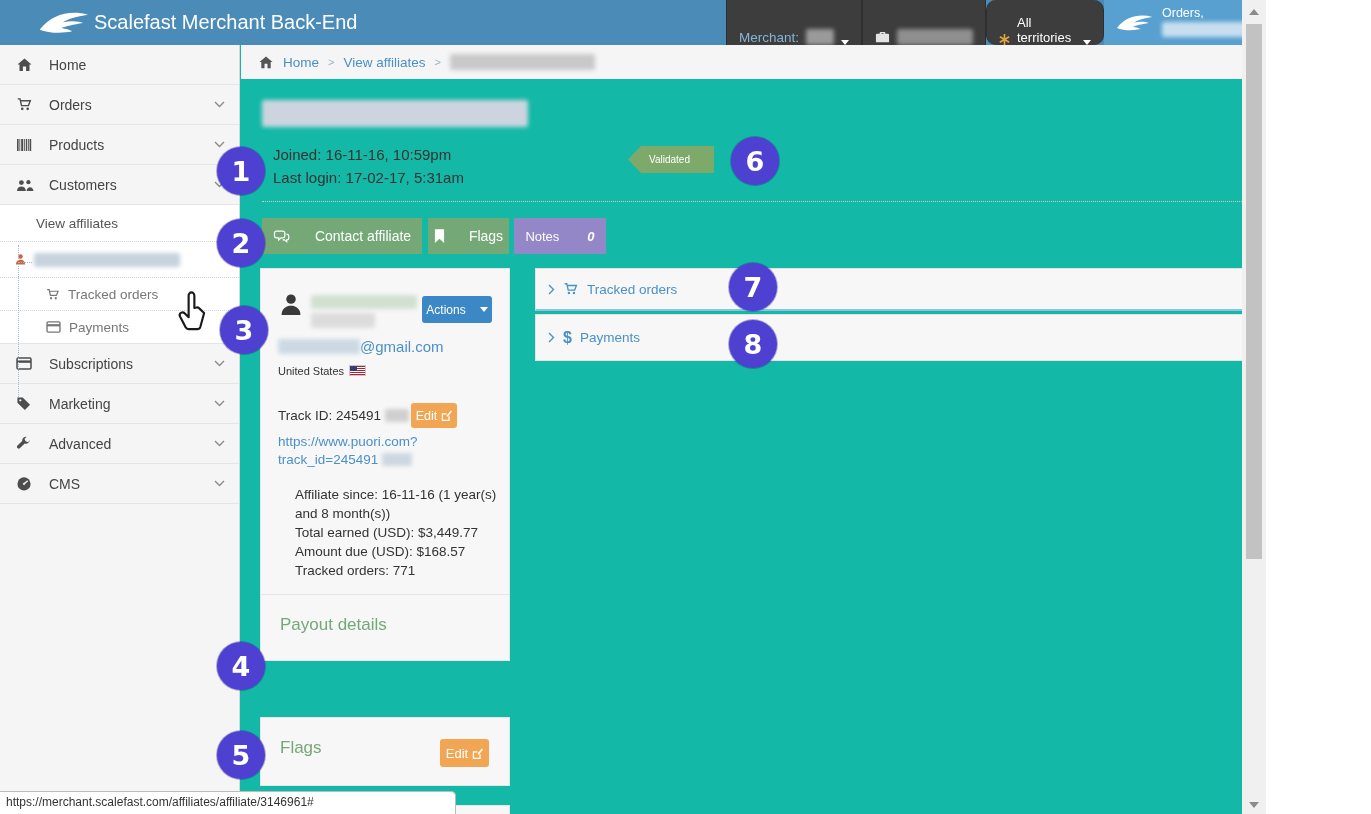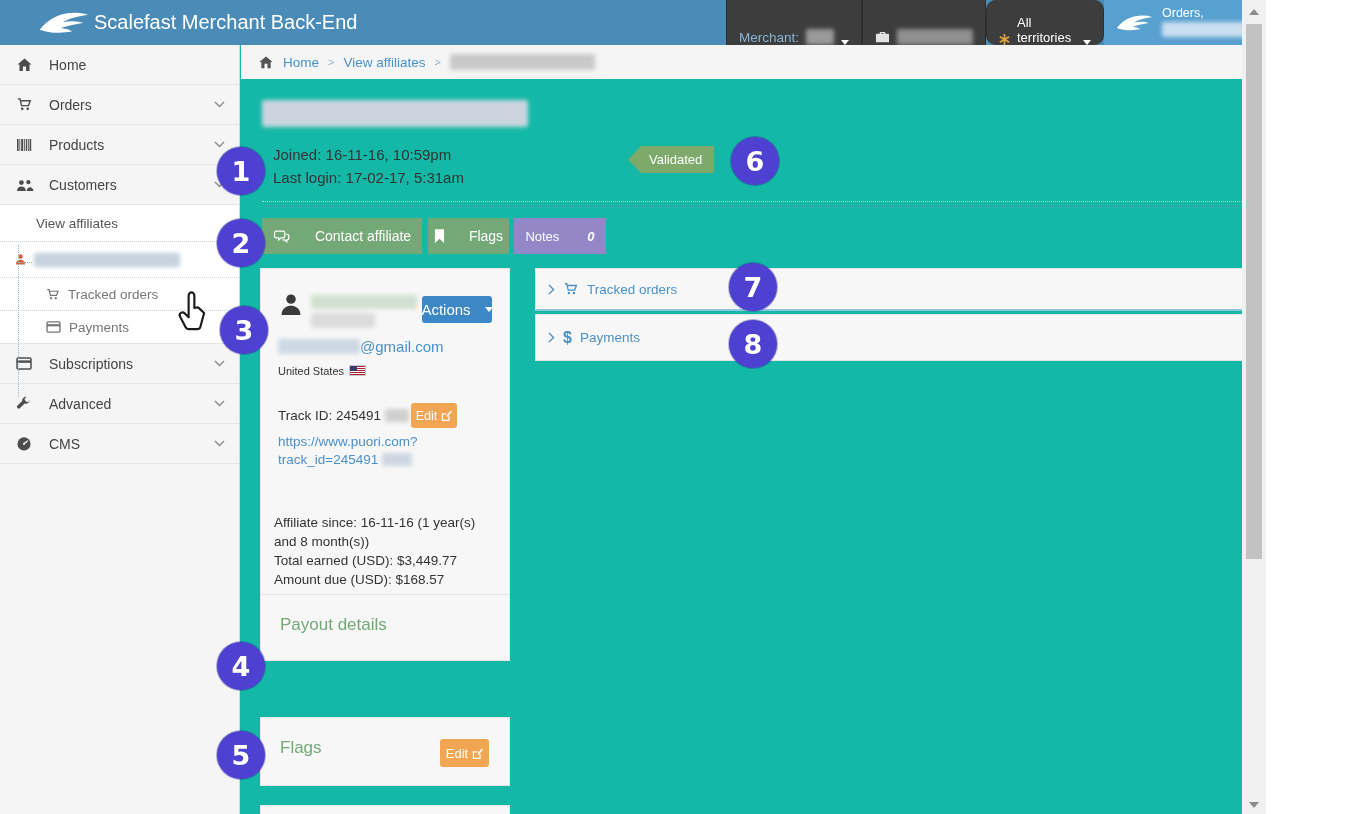--- a/index.html
+++ b/index.html
@@ -40,37 +40,37 @@
   .tree-vline { position:absolute; left:18px; top:200px; height:152px; border-left:1px dotted #9fb9cd; }
   .tree-hline { position:absolute; left:19px; top:217px; width:13px; border-top:1px dotted #9fb9cd; }
 
   
   .breadcrumb { position:absolute; left:241px; top:45px; width:1106px; height:34px; background:#f5f5f5; display:flex; align-items:center; padding-left:17px; gap:9px; font-size:13.5px; }
   .crumb-link { color:#4a90c9; cursor:pointer; }
   .crumb-sep { color:#9ab2c4; font-size:11px; }
 
   
   .joined-block { position:absolute; left:273px; top:143px; font-size:15px; line-height:23px; color:#333; }
-  .validated { position:absolute; left:628px; top:146px; height:27px; width:86px; background:#7da96a; color:#fff; font-size:13px; line-height:27px; padding-left:21px; clip-path:polygon(13px 0,100% 0,100% 100%,13px 100%,0 50%); }
+  .validated { position:absolute; left:628px; top:146px; height:27px; width:86px; background:#7da96a; color:#fff; font-size:10px; line-height:27px; padding-left:21px; clip-path:polygon(13px 0,100% 0,100% 100%,13px 100%,0 50%); }
   .dotted-sep { position:absolute; left:262px; top:201px; width:1072px; border-top:1px dotted #c9c9c9; }
 
   .btn { position:absolute; top:218px; height:36px; color:#fff; font-size:14px; display:flex; align-items:center; justify-content:center; gap:24px; cursor:pointer; border:none; }
   .btn-contact { left:262px; width:160px; background:#74a877; }
   .btn-flags { left:428px; width:81px; background:#74a877; }
   .btn-notes { left:514px; width:92px; background:#9387c8; font-size:13px; }
   .notes-count { font-style:italic; font-weight:bold; margin-left:4px; }
 
   .card { position:absolute; left:260px; width:250px; background:#f7f7f7; border:1px solid #e5e5e5; }
   .profile-card { top:268px; height:340px; }
   .payout-card { top:594px; height:67px; }
   .flags-card { top:717px; height:69px; }
   .stub-card { top:805px; height:9px; border-bottom:none; }
   .card-h { position:absolute; left:19px; top:20px; font-size:17px; color:#74a877; }
 
-  .actions-btn { position:absolute; right:17px; top:27px; width:70px; height:27px; background:#3c87c5; border-radius:3px; color:#fff; font-size:15px; display:flex; align-items:center; justify-content:center; gap:14px; cursor:pointer; border:none; }
+  .actions-btn { position:absolute; right:17px; top:27px; width:70px; height:27px; background:#3c87c5; border-radius:3px; color:#fff; font-size:12px; display:flex; align-items:center; justify-content:center; gap:14px; cursor:pointer; border:none; }
   .actions-btn .caret { margin-left:0; }
   .edit-sm { position:absolute; left:150px; top:134px; width:46px; height:25px; background:#f2a654; border-radius:3px; color:#fff; font-size:12.5px; display:flex; align-items:center; justify-content:center; gap:4px; cursor:pointer; border:none; }
   .edit-flags { position:absolute; right:20px; top:21px; width:49px; height:28px; background:#f2a654; border-radius:3px; color:#fff; font-size:13px; display:flex; align-items:center; justify-content:center; gap:4px; cursor:pointer; border:none; }
   .link { color:#4a90c9; cursor:pointer; }
   .flag-us { display:inline-block; position:relative; width:17px; height:11px; margin-left:5px; vertical-align:-1px; border:1px solid #c9c9c9; background:repeating-linear-gradient(180deg,#b22234 0 1px,#fff 1px 2px); }
   .flag-us::after { content:""; position:absolute; left:0; top:0; width:7px; height:5px; background:#3c3b6e; }
 
   .accordion { position:absolute; left:535px; width:799px; background:#f7f7f7; border:1px solid #e2e2e2; display:flex; align-items:center; padding-left:12px; gap:8px; color:#4a90c9; font-size:13.5px; cursor:pointer; }
   .acc-1 { top:268px; height:43px; border-bottom:2px solid #8fc3e4; }
   .acc-2 { top:314px; height:47px; }
@@ -270,20 +270,34 @@
           </svg>
         </span>
       <span class="nlabel">Subscriptions</span>
       <span class="chev">
           <svg viewBox="0 0 11 7" width="11" height="7">
             <polyline points="1,1 5.5,5.5 10,1" fill="none" stroke="currentColor" stroke-width="1.4"></polyline>
           </svg>
         </span>
     </div>
 
+    <div class="nav-item">
+      <span class="nicon">
+          <svg viewBox="0 0 16 16" width="15" height="15">
+            <path fill="currentColor" d="M1.5 1.5h5.6L15 9.4 9.4 15 1.5 7.1z"></path>
+            <circle fill="#f5f5f5" cx="4.6" cy="4.6" r="1.2"></circle>
+          </svg>
+        </span>
+      <span class="nlabel">Marketing</span>
+      <span class="chev">
+          <svg viewBox="0 0 11 7" width="11" height="7">
+            <polyline points="1,1 5.5,5.5 10,1" fill="none" stroke="currentColor" stroke-width="1.4"></polyline>
+          </svg>
+        </span>
+    </div>
 
 
     <div class="nav-item">
       <span class="nicon">
           <svg viewBox="0 0 16 16" width="15" height="15">
             <path fill="currentColor" d="M14.6 4.2a4 4 0 0 1-5.3 3.7l-5 5a1.9 1.9 0 1 1-2.7-2.7l5-5A4 4 0 0 1 11.3.9L9 3.2l1.3 2.5 2.6 1z"></path>
           </svg>
         </span>
       <span class="nlabel">Advanced</span>
       <span class="chev">
@@ -399,21 +413,21 @@
           </svg>
         </span>
     </button>
 
     <div class="link" style="position:absolute;left:17px;top:165px;font-size:13.5px;">https://www.puori.com?</div>
     <div class="link" style="position:absolute;left:17px;top:183px;font-size:13.5px;">
       <span>track_id=245491</span>
       <span class="blur" style="width:30px;height:13px;background:#cdd7e0;vertical-align:-2px;"></span>
     </div>
 
-    <div style="position:absolute;left:13px;top:216px;width:220px;font-size:13.5px;line-height:19px;color:#333;margin-top:28px;">
+    <div style="position:absolute;left:34px;top:216px;width:220px;font-size:13.5px;line-height:19px;color:#333;">
       <div>Affiliate since: 16-11-16 (1 year(s) and 8 month(s))</div>
       <div>Total earned (USD): $3,449.77</div>
       <div>Amount due (USD): $168.57</div>
       <div>Tracked orders: 771</div>
     </div>
   </div>
 
   <div class="card payout-card">
     <div class="card-h">Payout details</div>
   </div>
@@ -466,20 +480,21 @@
   <div class="annot" style="left:731px;top:137px;">6</div>
   <div class="annot" style="left:729px;top:263px;">7</div>
   <div class="annot" style="left:729px;top:320px;">8</div>
 
   <div class="hand-cursor">
     <svg viewBox="0 0 24 30" width="35" height="43">
         <path d="M10 3.2c0-1.2.9-2.2 2-2.2s2 1 2 2.2v8.6l1.4-.3c.7-.2 1.5.1 2 .6l3.4 3.2-2.6 9.6c-.3 1-1.2 1.7-2.2 1.7h-6c-.9 0-1.7-.5-2.1-1.3L4 17.8c-.5-1-.1-2.2.9-2.7.8-.4 1.7-.2 2.3.4l2.8 2.8z" fill="#fff" stroke="#1a1a1a" stroke-width="1.5" stroke-linejoin="round"></path>
       </svg>
   </div>
 
+  <div class="statusbar">https://merchant.scalefast.com/affiliates/affiliate/3146961#</div>
 
   <div class="scrollbar">
     <div class="sb-up"></div>
     <div class="sb-thumb"></div>
     <div class="sb-down"></div>
   </div>
 
 </div>
 
 </body></html>

